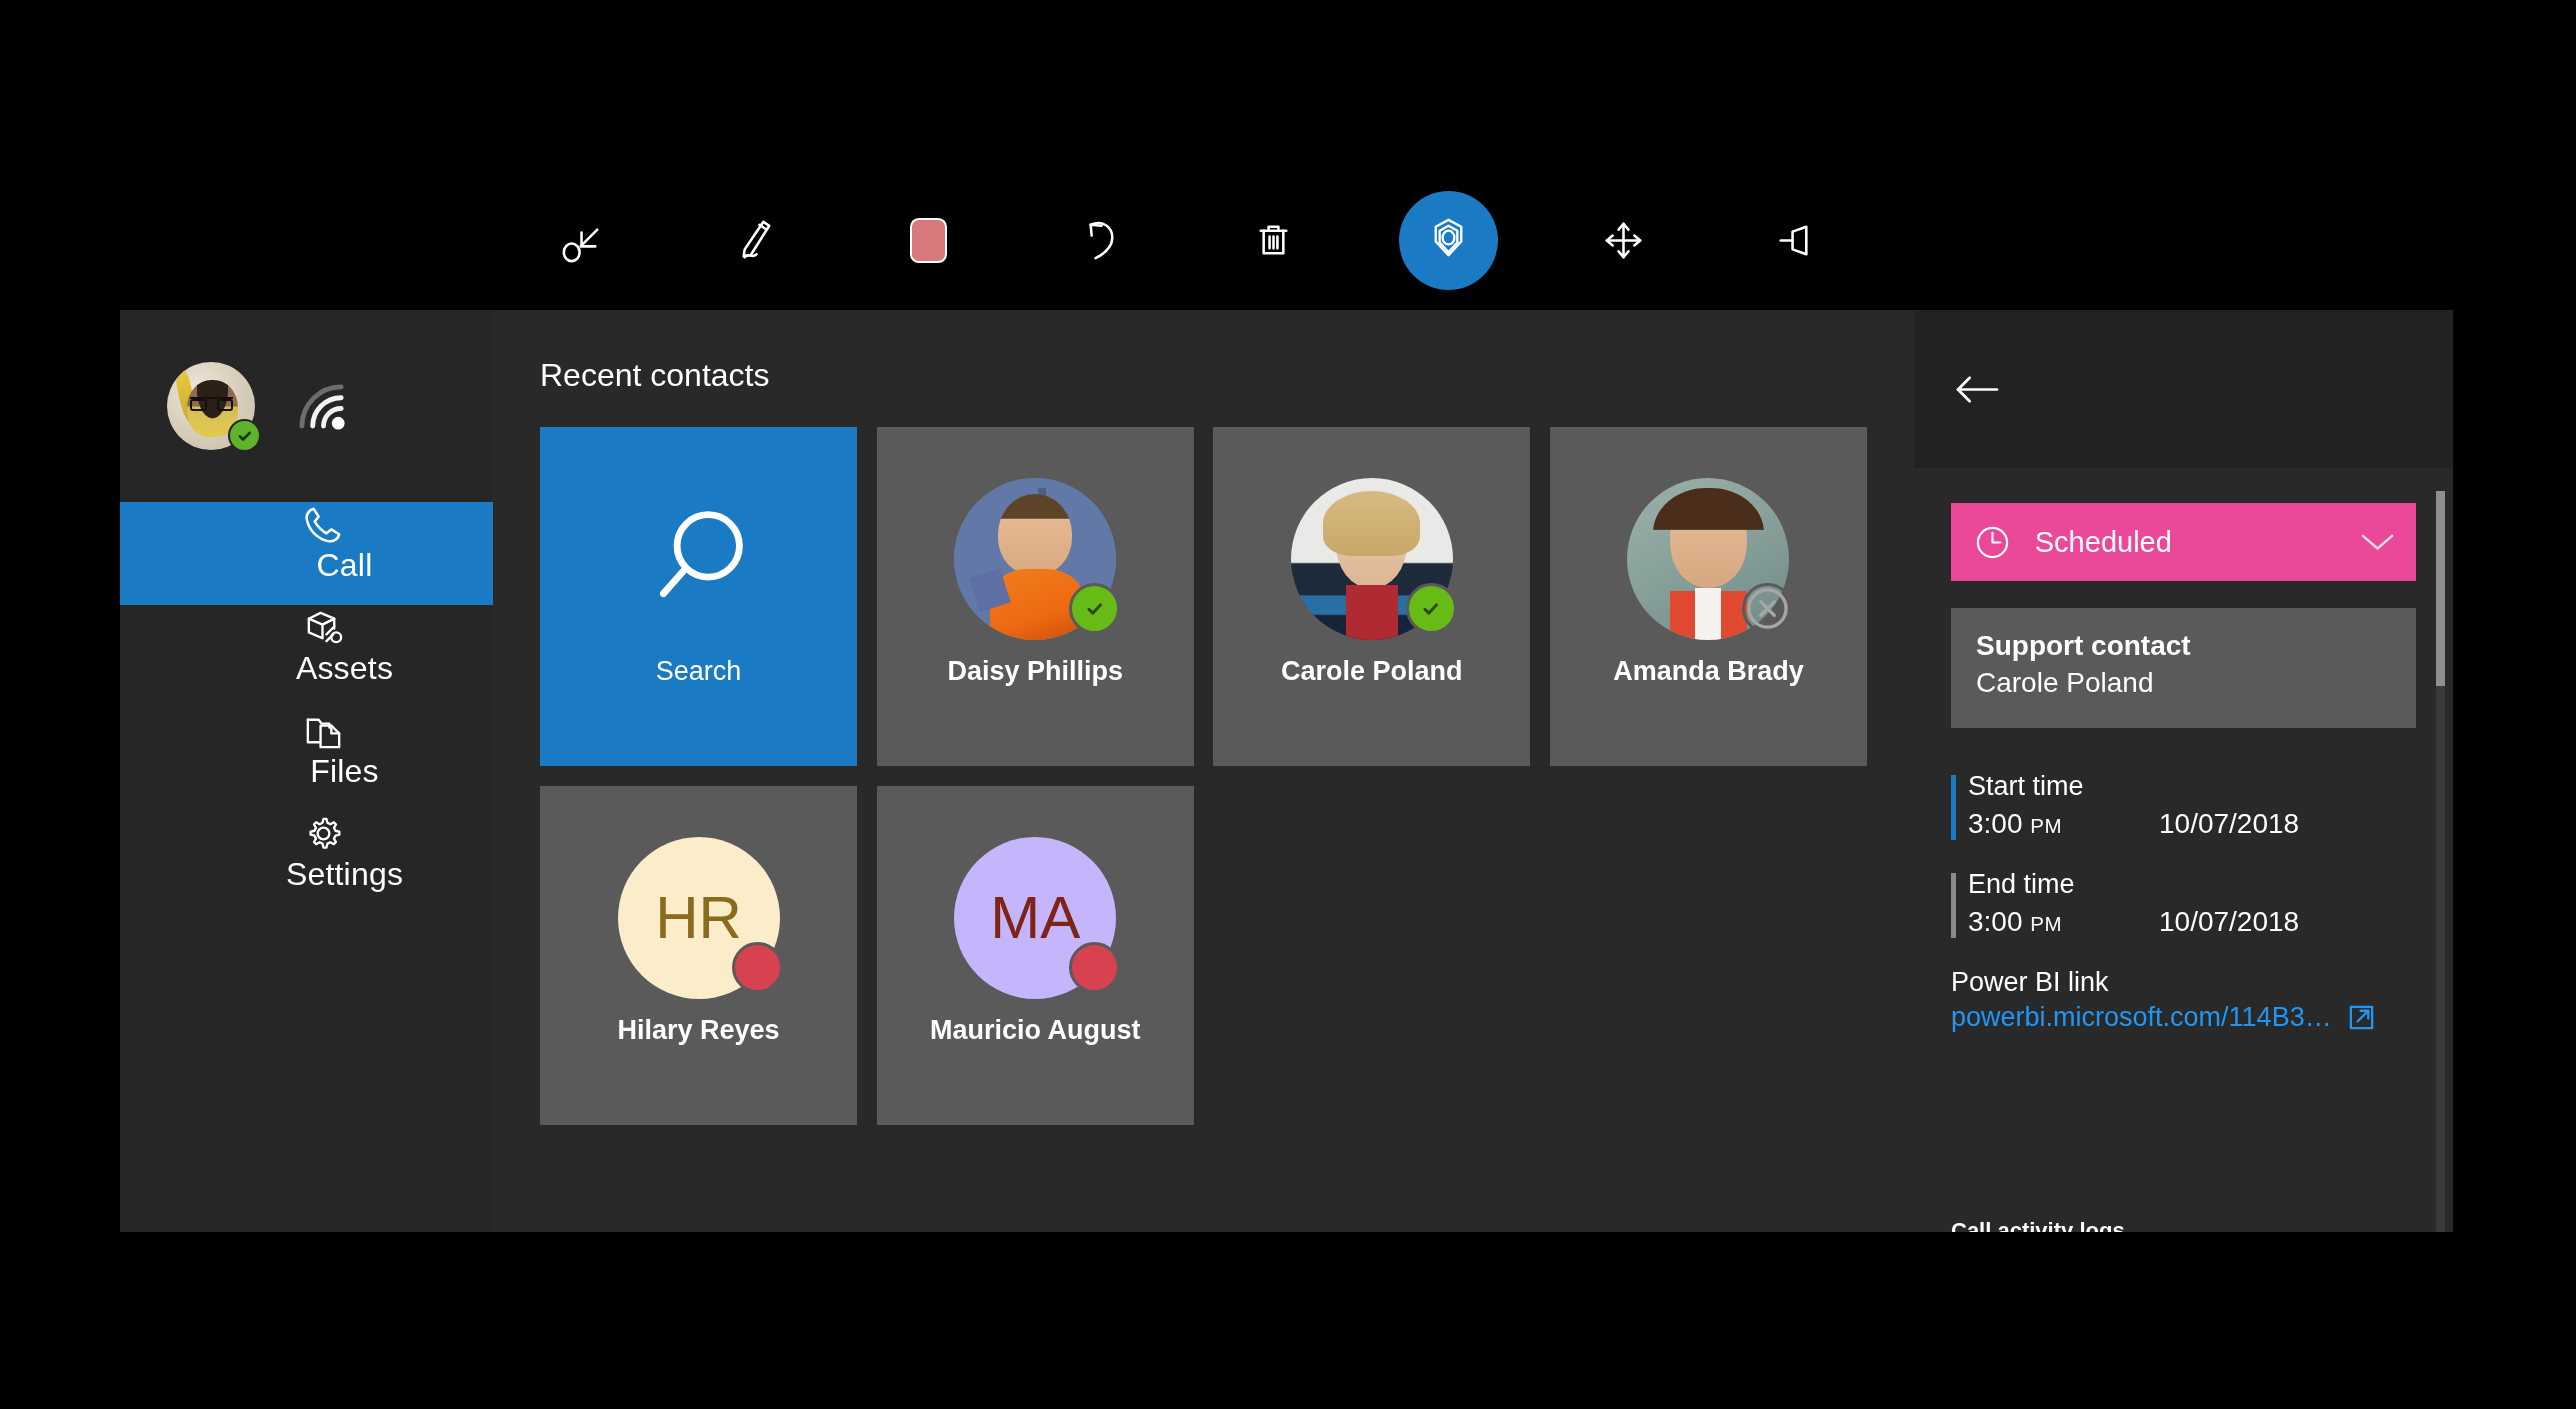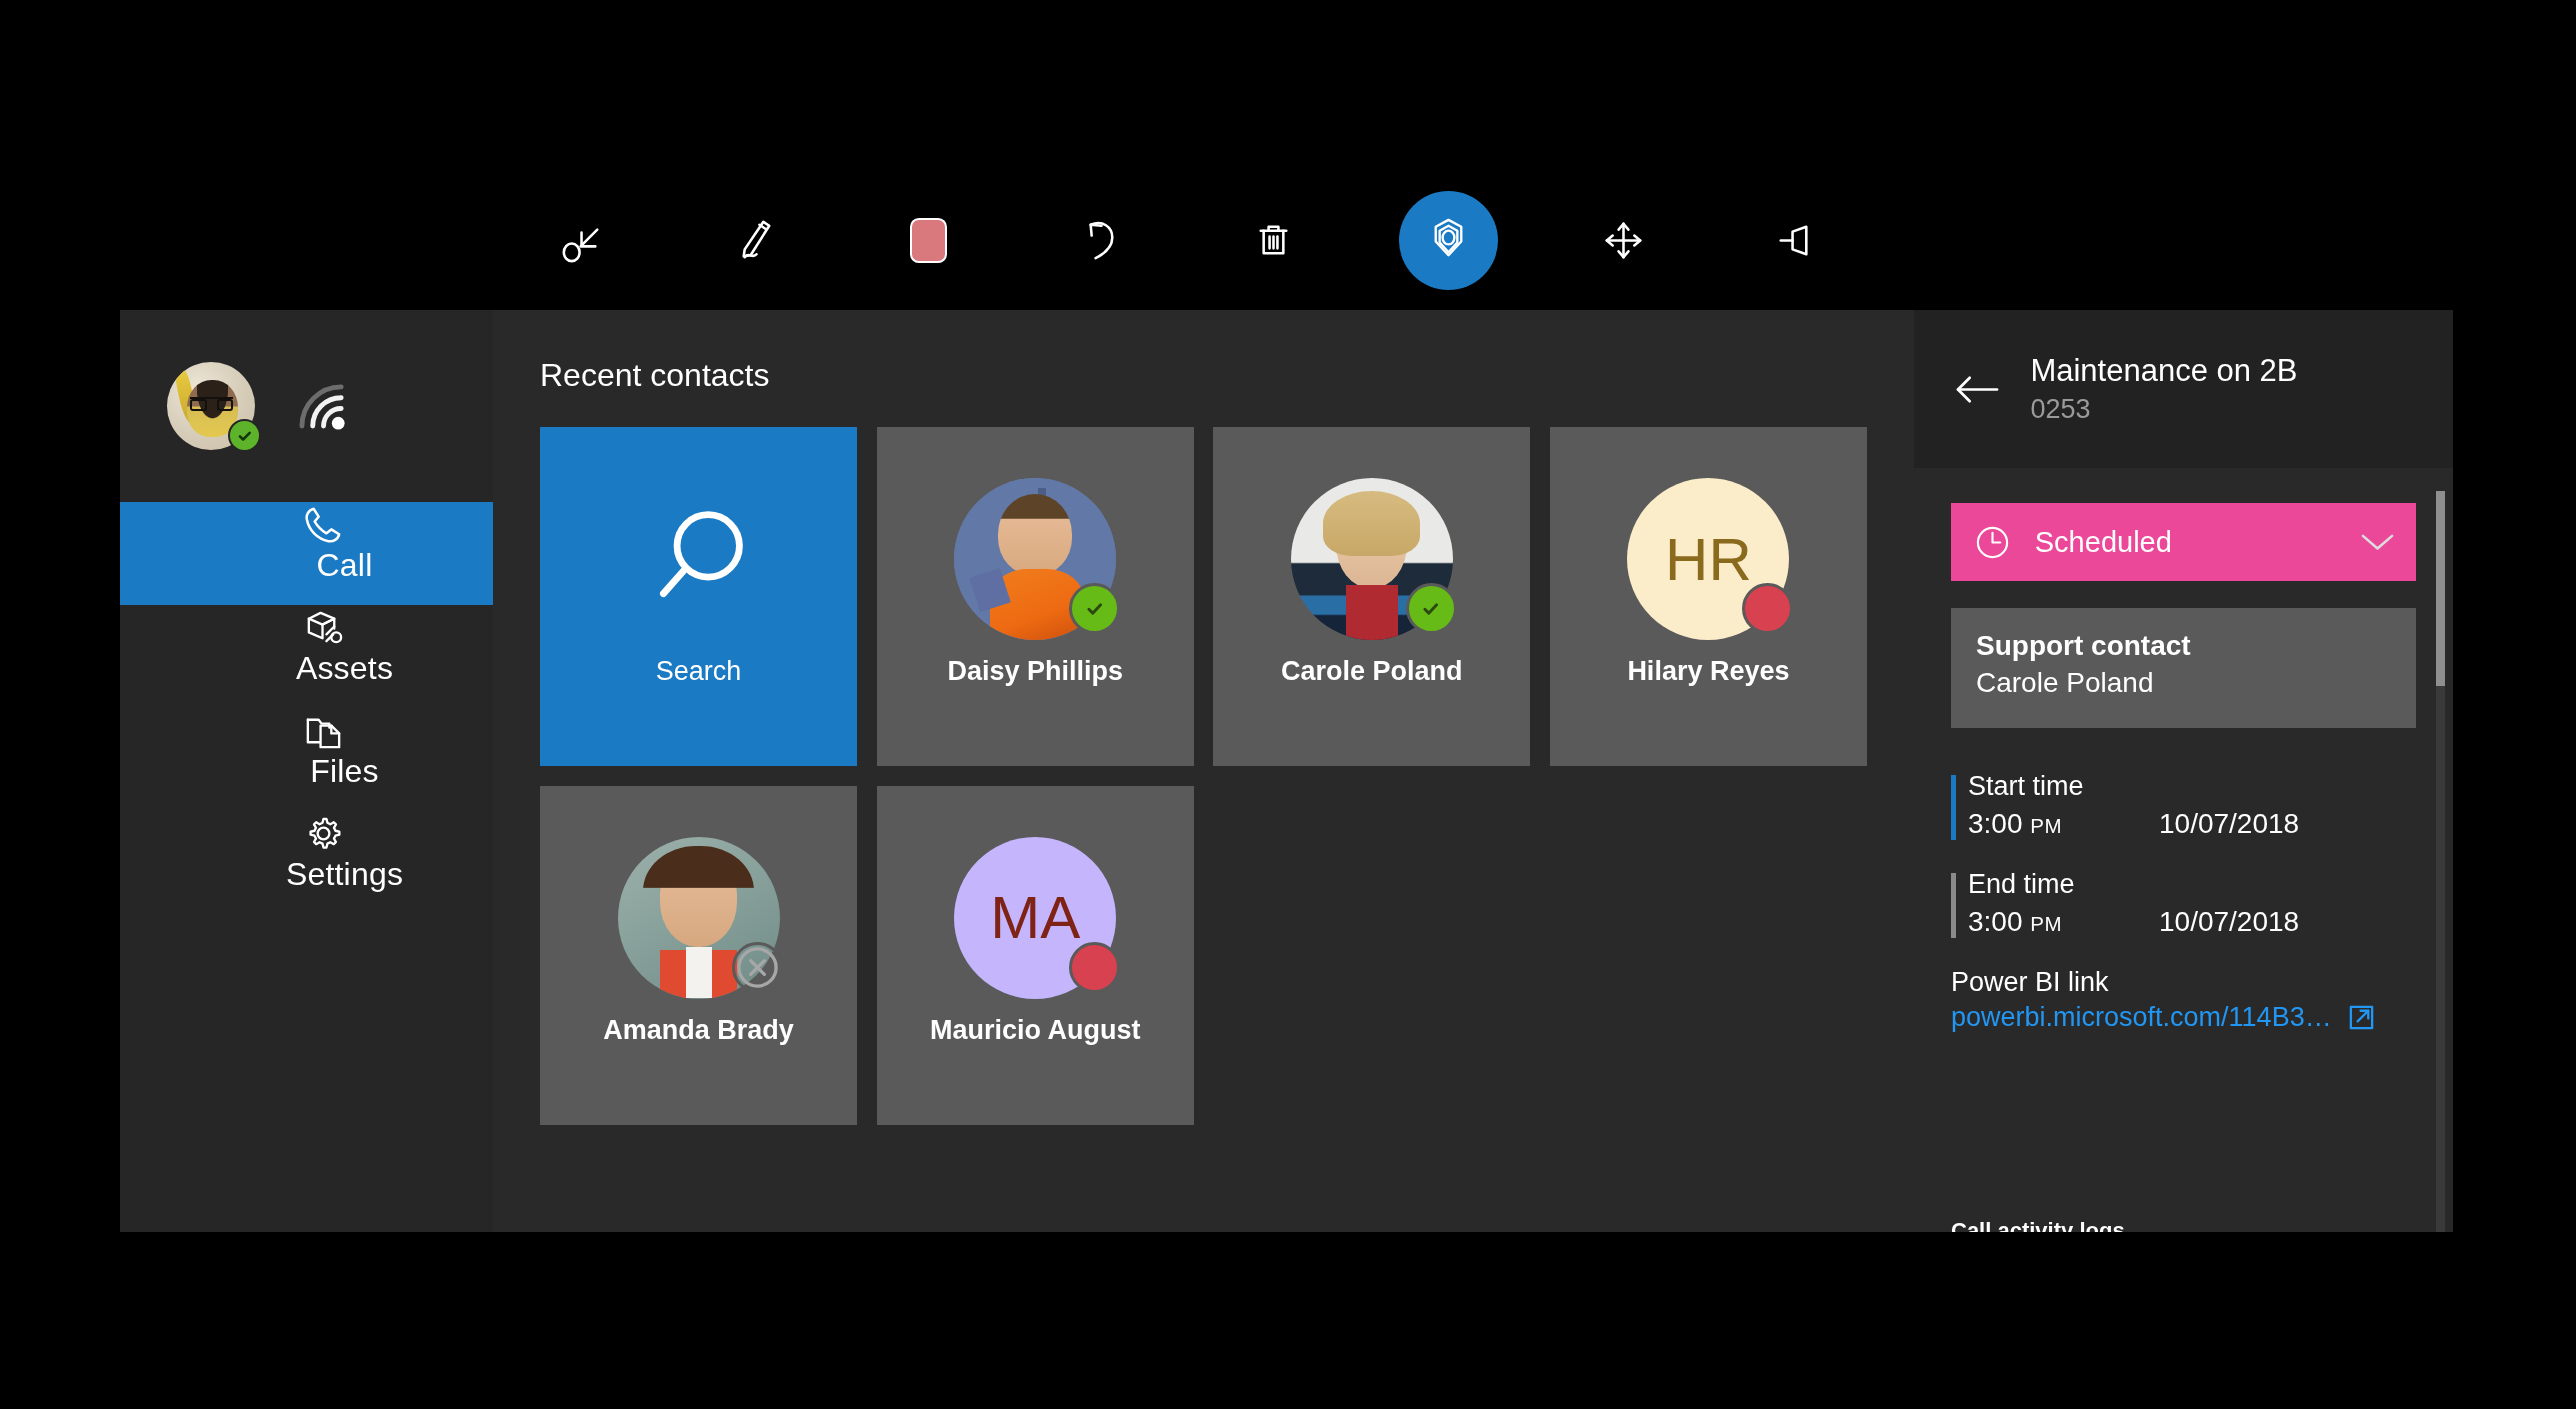--- a/index.html
+++ b/index.html
@@ -382,46 +382,46 @@
               <svg width="21.5" height="21.5" viewBox="0 0 22 22" fill="none" stroke="#2c4a10" stroke-width="3" stroke-linecap="round" stroke-linejoin="round">
                   <path d="M5 11.5 L9 15.5 L17 7"></path>
                 </svg>
             </div>
           </div>
           <div class="card-name">Carole Poland</div>
         </div>
 
         <div class="card">
           <div class="ava">
-            <div class="ava-circle" style="background:#fbecca;color:#8a6a1c;">HR</div>
-            <div class="ava-badge busy"></div>
-          </div>
-          <div class="card-name">Hilary Reyes</div>
-        </div>
-
-        <div class="card">
-          <div class="ava">
             <div class="ava-circle">
               <div class="ph ph-amanda">
                 <div style="position:absolute;left:26%;top:10%;width:48%;height:58%;border-radius:44% 44% 48% 48%;background:linear-gradient(180deg,#6b4427 0 22%,#e2b893 23%,#d6a880 100%);"></div>
                 <div style="position:absolute;left:16%;top:6%;width:68%;height:58%;border-radius:48% 48% 40% 40%;background:linear-gradient(180deg,#4a2e1b 0 44%, rgba(0,0,0,0) 45%);"></div>
                 <div style="position:absolute;left:26%;top:70%;width:48%;height:30%;background:#e04a30;"></div>
                 <div style="position:absolute;left:42%;top:68%;width:16%;height:32%;background:#f4f2ef;"></div>
               </div>
             </div>
             <div class="ava-badge offline">
               <svg width="45" height="45" viewBox="0 0 46 46" fill="none" stroke="#a7a7a7" stroke-width="3.4" stroke-linecap="round">
                 <circle cx="23" cy="23" r="19"></circle>
                 <path d="M16 16 L30 30 M30 16 L16 30"></path>
               </svg>
             </div>
           </div>
           <div class="card-name">Amanda Brady</div>
         </div>
 
+        <div class="card">
+          <div class="ava">
+            <div class="ava-circle" style="background:#fbecca;color:#8a6a1c;">HR</div>
+            <div class="ava-badge busy"></div>
+          </div>
+          <div class="card-name">Hilary Reyes</div>
+        </div>
+
 
 
         <div class="card">
           <div class="ava">
             <div class="ava-circle" style="background:#c4b5fd;color:#7e2316;">MA</div>
             <div class="ava-badge busy"></div>
           </div>
           <div class="card-name">Mauricio August</div>
         </div>
 
@@ -430,24 +430,20 @@
 
     <div class="detail">
 
       <div class="detail-head">
         <span class="back-btn">
           <svg width="55" height="39" viewBox="0 0 56 40" fill="none" stroke="#fff" stroke-width="2.8" stroke-linecap="round" stroke-linejoin="round">
             <path d="M48 20 H8"></path>
               <path d="M20 8 L8 20 L20 32"></path>
           </svg>
         </span>
-        <div class="detail-titles">
-          <div class="detail-title">Maintenance on 2B</div>
-          <div class="detail-sub">0253</div>
-        </div>
       </div>
 
       <div class="detail-body">
 
         <div class="status-row">
           <span style="display:flex;">
             <svg width="37" height="37" viewBox="0 0 38 38" fill="none" stroke="#fff" stroke-width="2.2" stroke-linecap="round" stroke-linejoin="round">
               <circle cx="19" cy="19" r="15"></circle>
                 <path d="M19 9 v10 h8"></path>
             </svg>

